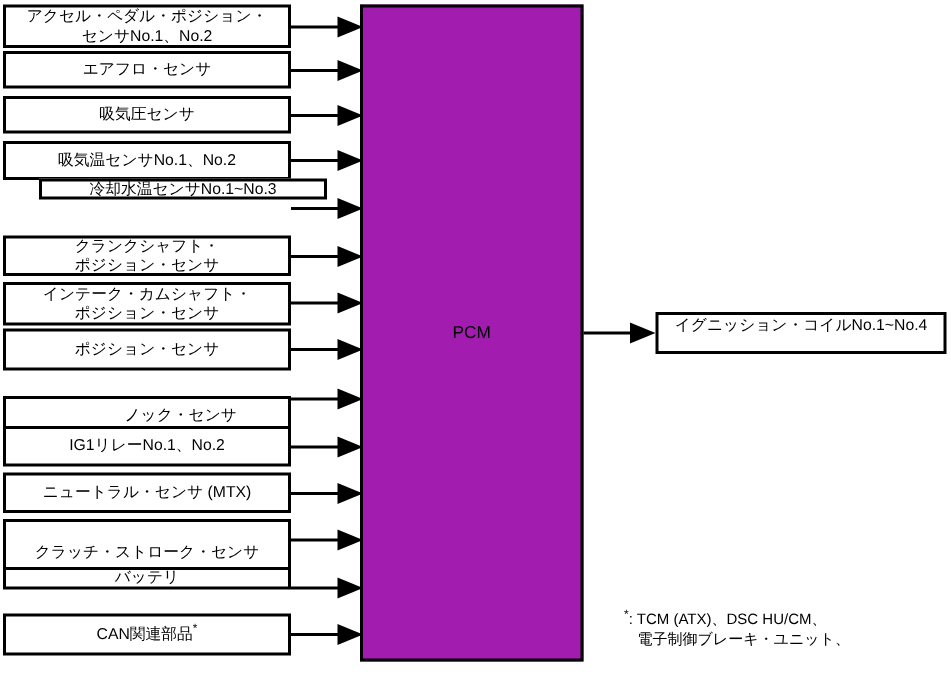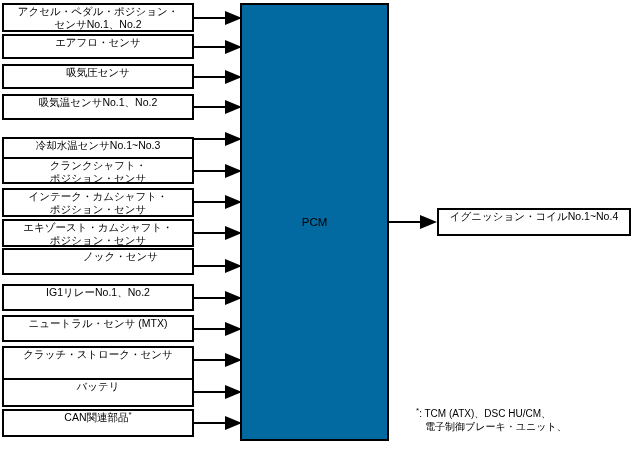--- a/index.html
+++ b/index.html
@@ -17,42 +17,42 @@
     overflow: hidden;
   }
   .in-box {
     position: absolute;
     left: 2px;
     width: 192px;
     box-sizing: border-box;
     border: 2px solid #000000;
     background: #ffffff;
     display: flex;
-    align-items: flex-start;
+    align-items: center;
     justify-content: center;
   }
   .in-label {
     text-align: center;
     font-size: 10.5px;
     line-height: 12.5px;
     white-space: nowrap;
   }
   .in-label sup, .fn-line1 sup {
     font-size: 8px;
     line-height: 0;
   }
   .pcm-box {
     position: absolute;
     left: 240px;
     top: 3px;
     width: 149px;
     height: 438px;
     box-sizing: border-box;
     border: 2px solid #000000;
-    background: #0369a1;
+    background: #a21caf;
     display: flex;
     align-items: center;
     justify-content: center;
   }
   .pcm-label {
     font-size: 11.5px;
   }
   .out-box {
     position: absolute;
     left: 437px;
@@ -140,21 +140,21 @@
       </div>
       <div class="in-box" style="top: 94px; height: 26px;">
         <div class="in-label">
           <div><span>吸気温センサNo.1、No.2</span></div>
         </div>
       </div>
       <div class="arrow" style="left: 194px; top: 100px;">
         <div class="arrow-line"></div>
         <div class="arrow-head"></div>
       </div>
-      <div class="in-box" style="top: 137px; height: 26px;">
+      <div class="in-box" style="top: 119px; height: 14px; margin-left: 24px;">
         <div class="in-label">
           <div><span>冷却水温センサNo.1~No.3</span></div>
         </div>
       </div>
       <div class="arrow" style="left: 194px; top: 132px;">
         <div class="arrow-line"></div>
         <div class="arrow-head"></div>
       </div>
       <div class="in-box" style="top: 157px; height: 27px;">
         <div class="in-label">
@@ -171,29 +171,28 @@
           <div><span>インテーク・カムシャフト・</span></div>
           <div><span>ポジション・センサ</span></div>
         </div>
       </div>
       <div class="arrow" style="left: 194px; top: 194.5px;">
         <div class="arrow-line"></div>
         <div class="arrow-head"></div>
       </div>
       <div class="in-box" style="top: 219px; height: 28px;">
         <div class="in-label">
-          <div><span>エキゾースト・カムシャフト・</span></div>
           <div><span>ポジション・センサ</span></div>
         </div>
       </div>
       <div class="arrow" style="left: 194px; top: 226px;">
         <div class="arrow-line"></div>
         <div class="arrow-head"></div>
       </div>
-      <div class="in-box" style="top: 248px; height: 27px; padding-left: 45px;">
+      <div class="in-box" style="top: 264px; height: 27px; padding-left: 45px;">
         <div class="in-label">
           <div><span>ノック・センサ</span></div>
         </div>
       </div>
       <div class="arrow" style="left: 194px; top: 258.5px;">
         <div class="arrow-line"></div>
         <div class="arrow-head"></div>
       </div>
       <div class="in-box" style="top: 284px; height: 27px;">
         <div class="in-label">
@@ -215,21 +214,21 @@
       </div>
       <div class="in-box" style="top: 346px; height: 44px;">
         <div class="in-label">
           <div><span>クラッチ・ストローク・センサ</span></div>
         </div>
       </div>
       <div class="arrow" style="left: 194px; top: 352.5px;">
         <div class="arrow-line"></div>
         <div class="arrow-head"></div>
       </div>
-      <div class="in-box" style="top: 378px; height: 29px;">
+      <div class="in-box" style="top: 378px; height: 15px;">
         <div class="in-label">
           <div><span>バッテリ</span></div>
         </div>
       </div>
       <div class="arrow" style="left: 194px; top: 384.5px;">
         <div class="arrow-line"></div>
         <div class="arrow-head"></div>
       </div>
       <div class="in-box" style="top: 409px; height: 28px;">
         <div class="in-label">

